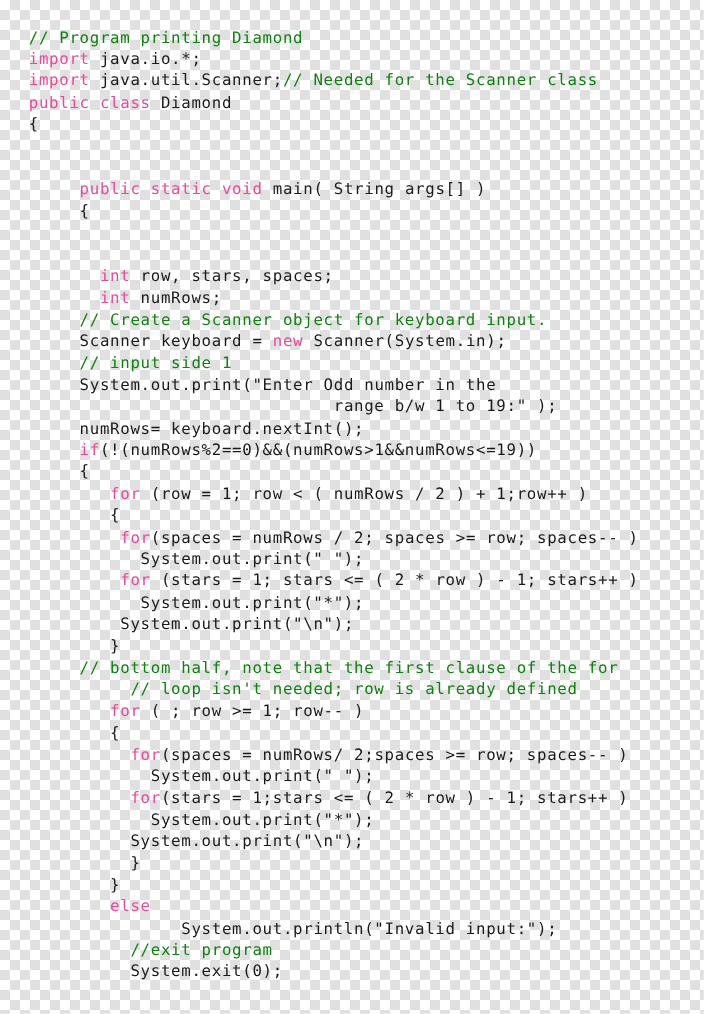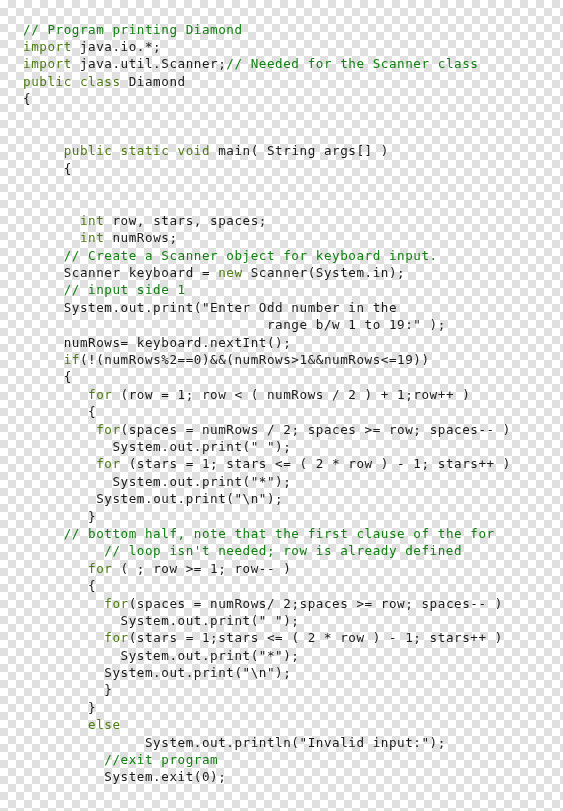--- a/index.html
+++ b/index.html
@@ -34,21 +34,21 @@
     font-size: 12.6px;
     letter-spacing: 0.55px;
     white-space: pre;
     color: #1a1a1a;
     overflow: hidden;
     text-overflow: clip;
   }
   .code-line .tok {
     white-space: pre;
   }
-  .tok-kw       { color: #4d7c0f; }
+  .tok-kw       { color: #ec4899; }
   .tok-comment  { color: #108010; }
   .tok-plain    { color: #1a1a1a; }
   
   .code-line.first {
     height: 15px;
     line-height: 13px;
   }
 </style>
 </head>
 <body>

